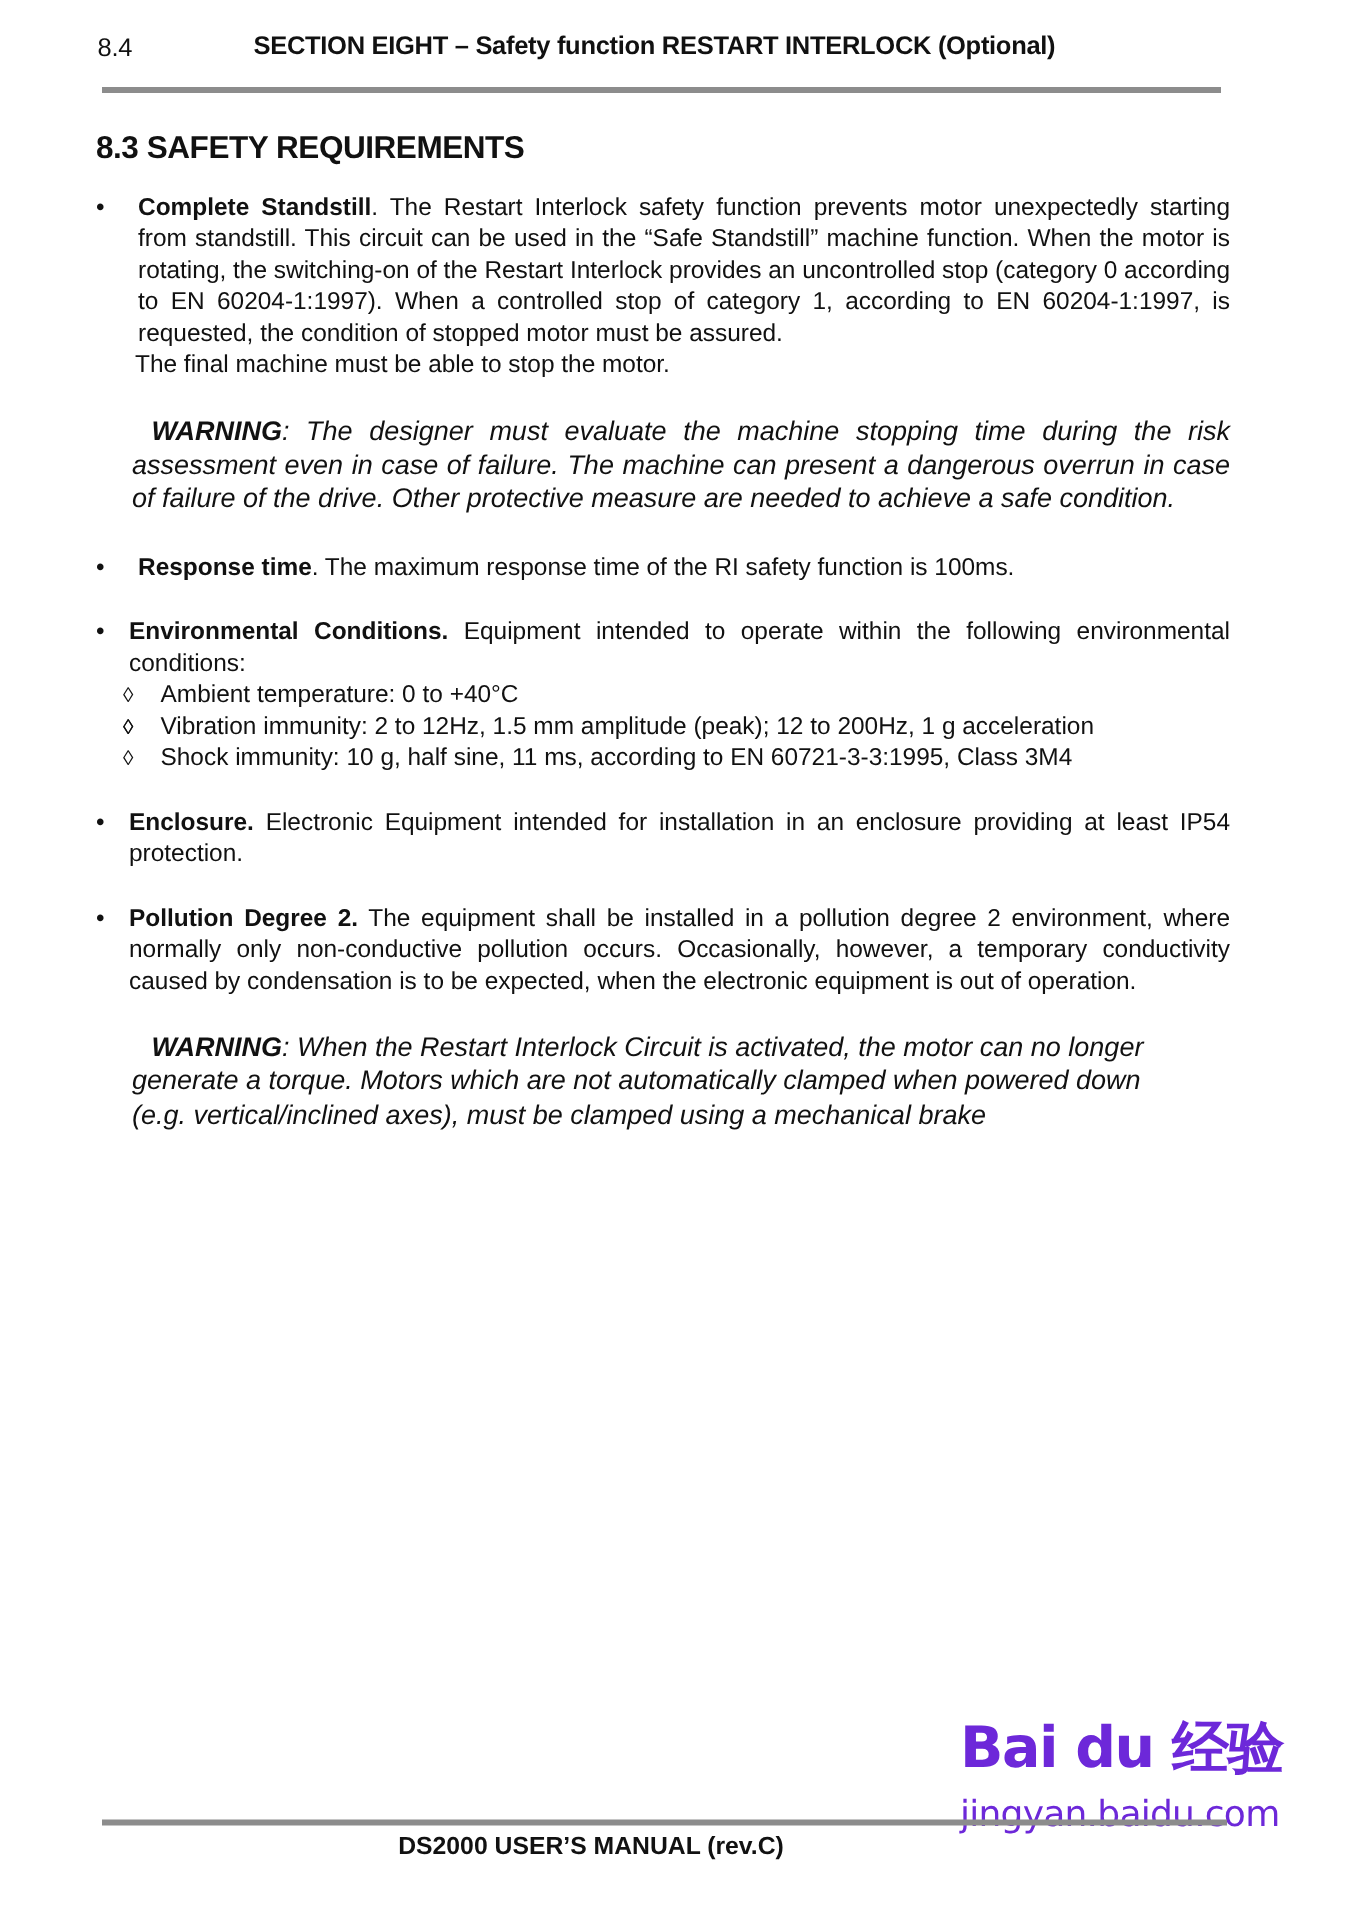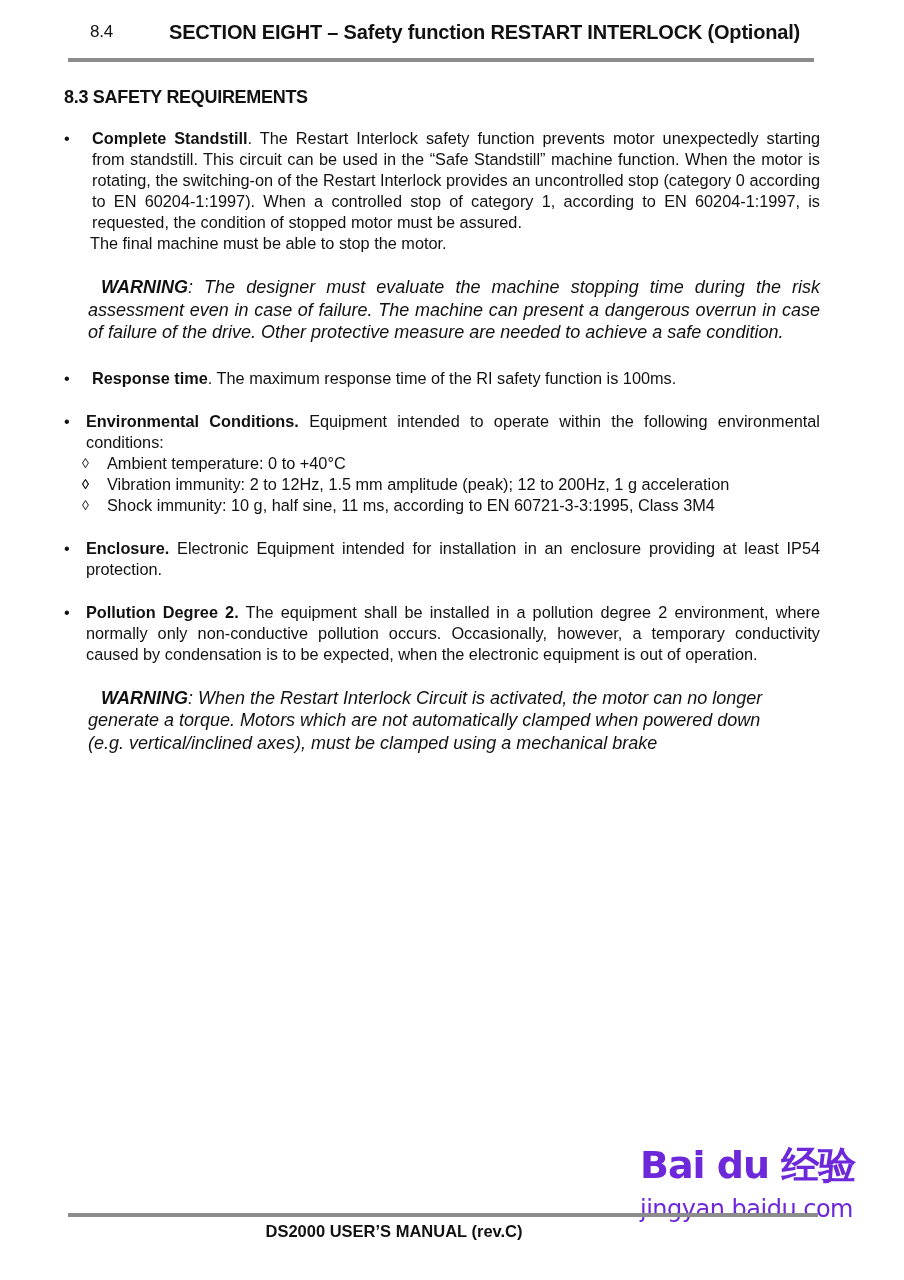--- a/index.html
+++ b/index.html
@@ -1,23 +1,23 @@
 <!DOCTYPE html>
 <html><head>
 <meta charset="utf-8">
 <style>
   html, body { margin: 0; padding: 0; background: #ffffff; }
   body { width: 904px; height: 1280px; position: relative; overflow: hidden;
          font-family: "Liberation Sans", sans-serif; color: #111; }
-  .page-num { position: absolute; left: 65px; top: 22px; font-size: 17px; letter-spacing: -0.2px; margin-left: 25px; }
-  .section-title { position: absolute; left: 169px; top: 21px; font-size: 20px; font-weight: bold; letter-spacing: -0.2px; }
+  .page-num { position: absolute; left: 65px; top: 22px; font-size: 17px; letter-spacing: -0.2px; }
+  .section-title { position: absolute; left: 169px; top: 21px; font-size: 17px; font-weight: bold; letter-spacing: -0.2px; }
   .rule { position: absolute; left: 68px; width: 746px; height: 4px; background: #8c8c8c; }
   .rule.top { top: 58px; }
   .rule.bottom { top: 1213px; width: 750px; }
-  .heading { position: absolute; left: 64px; top: 87px; font-size: 18px; font-weight: bold; letter-spacing: -0.3px; }
+  .heading { position: absolute; left: 64px; top: 87px; font-size: 21px; font-weight: bold; letter-spacing: -0.3px; }
   .content { position: absolute; left: 64px; top: 128px; width: 756px; font-size: 16.3px; line-height: 21px; }
   .item { position: relative; padding-left: 28px; text-align: justify; }
   .item .bullet { position: absolute; left: 0; top: 0; width: 20px; }
   .item.tight { padding-left: 22px; }
   .para { text-align: justify; }
   .final-line { padding-left: 26px; }
   .warning { padding-left: 24px; font-style: italic; font-size: 18px; line-height: 22.5px; text-align: justify; margin-top: 22px; }
   .warning b { font-weight: bold; margin-left: 13px; }
   .gap { height: 21px; }
   .sub { position: relative; padding-left: 43px; text-align: justify; }

